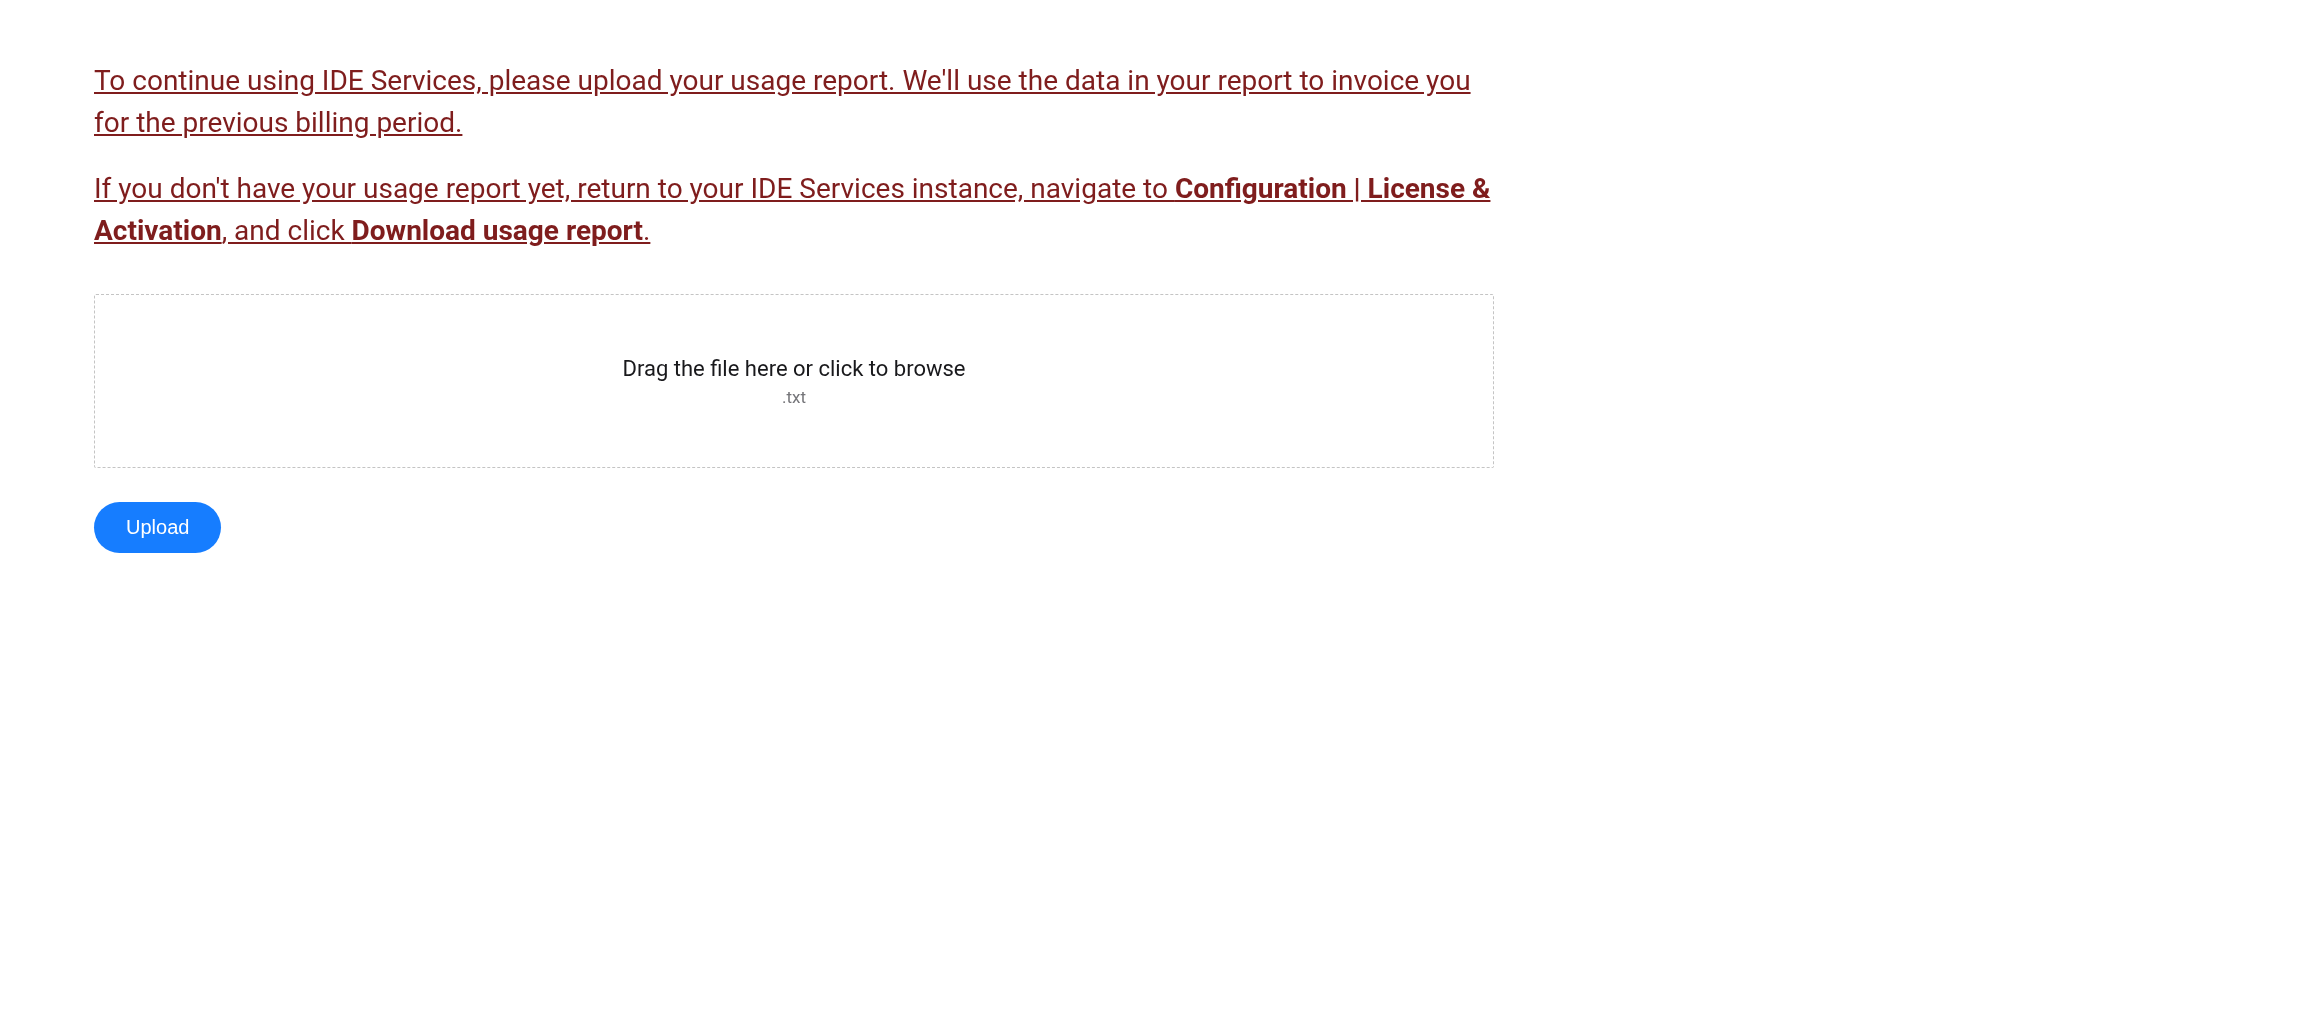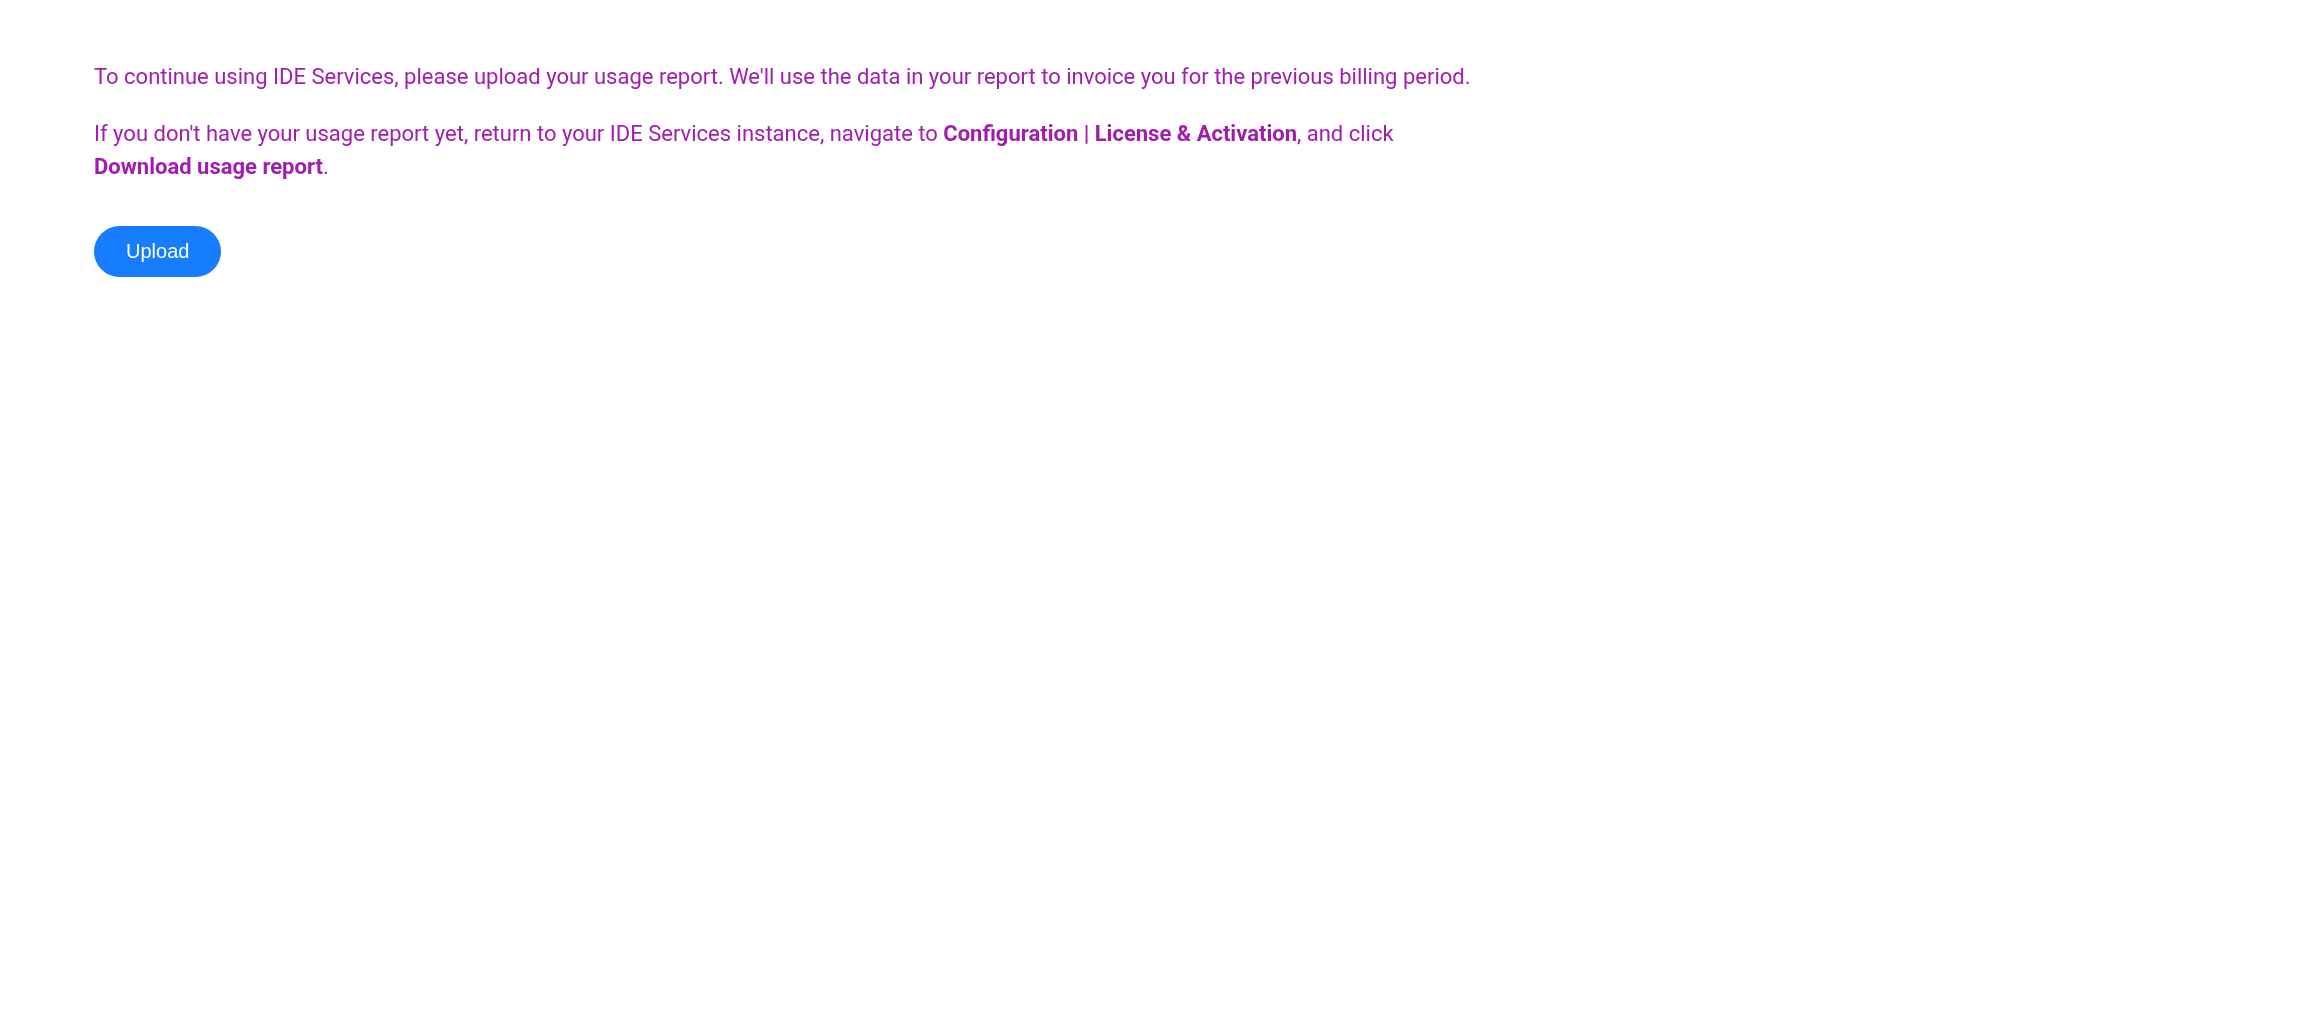--- a/index.html
+++ b/index.html
@@ -17,25 +17,26 @@
       max-width: 1400px;
     }
     .page-title {
       font-size: 44px;
       font-weight: 700;
       letter-spacing: -0.5px;
       margin-bottom: 56px;
       color: #19191c;
     }
     .description {
-      font-size: 22px;
+      font-size: 28px;
       line-height: 1.5;
-      color: #a21caf;
+      color: #7f1d1d;
       margin-bottom: 24px;
       font-weight: 400;
+      text-decoration: underline;
     }
     .description strong {
       font-weight: 700;
     }
     .drop-zone {
       margin-top: 42px;
       border: 1px dashed #c4c4c4;
       border-radius: 2px;
       height: 174px;
       display: flex;
@@ -48,21 +49,21 @@
     .drop-zone-text {
       font-size: 22px;
       color: #19191c;
       margin-bottom: 6px;
     }
     .drop-zone-hint {
       font-size: 17px;
       color: #757579;
     }
     .upload-button {
-      margin-top: 19px;
+      margin-top: 34px;
       background: #167dff;
       color: #ffffff;
       border: none;
       border-radius: 28px;
       padding: 14px 32px;
       font-size: 20px;
       font-weight: 400;
       cursor: pointer;
     }
   </style>
@@ -70,15 +71,19 @@
 <body>
 
 <div class="container">
 
   <p class="description">To continue using IDE Services, please upload your usage report. We'll use the data in your report to invoice you for the previous billing period.</p>
 
   <p class="description">
     <span>If you don't have your usage report yet, return to your IDE Services instance, navigate to </span><strong>Configuration | License &amp; Activation</strong><span>, and click </span><strong>Download usage report</strong><span>.</span>
   </p>
 
+  <div class="drop-zone">
+    <div class="drop-zone-text">Drag the file here or click to browse</div>
+    <div class="drop-zone-hint">.txt</div>
+  </div>
 
   <button class="upload-button">Upload</button>
 </div>
 
 </body></html>

